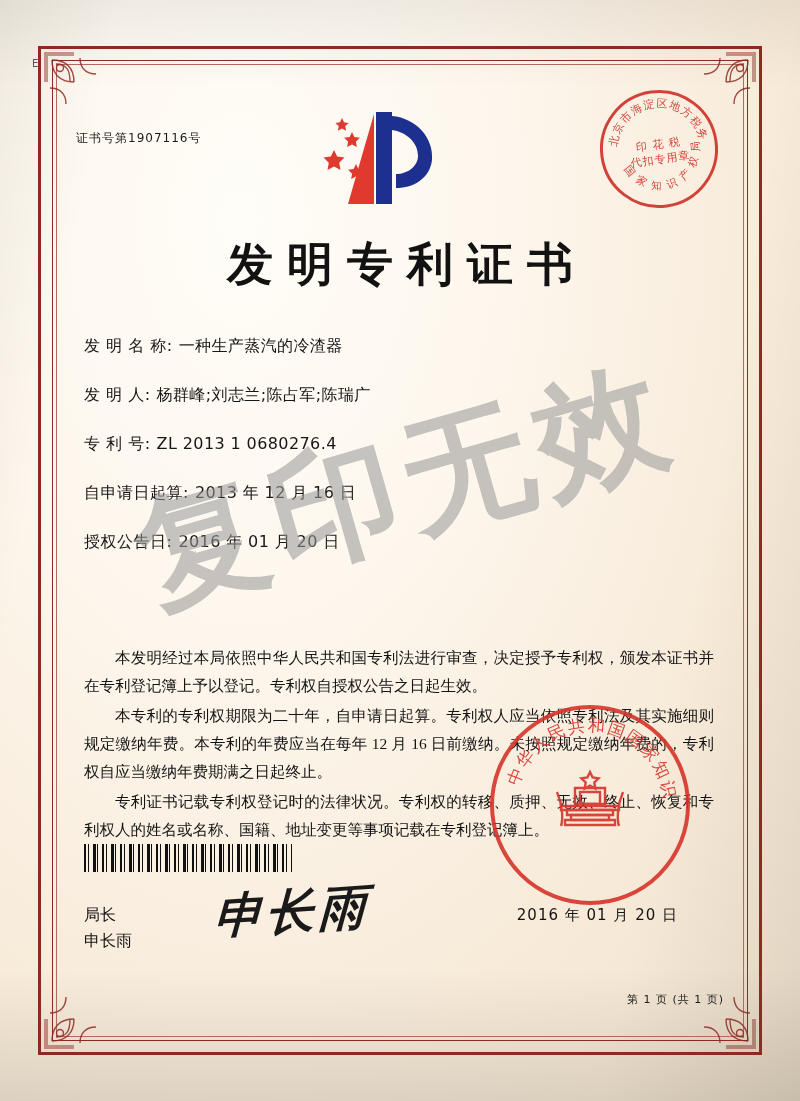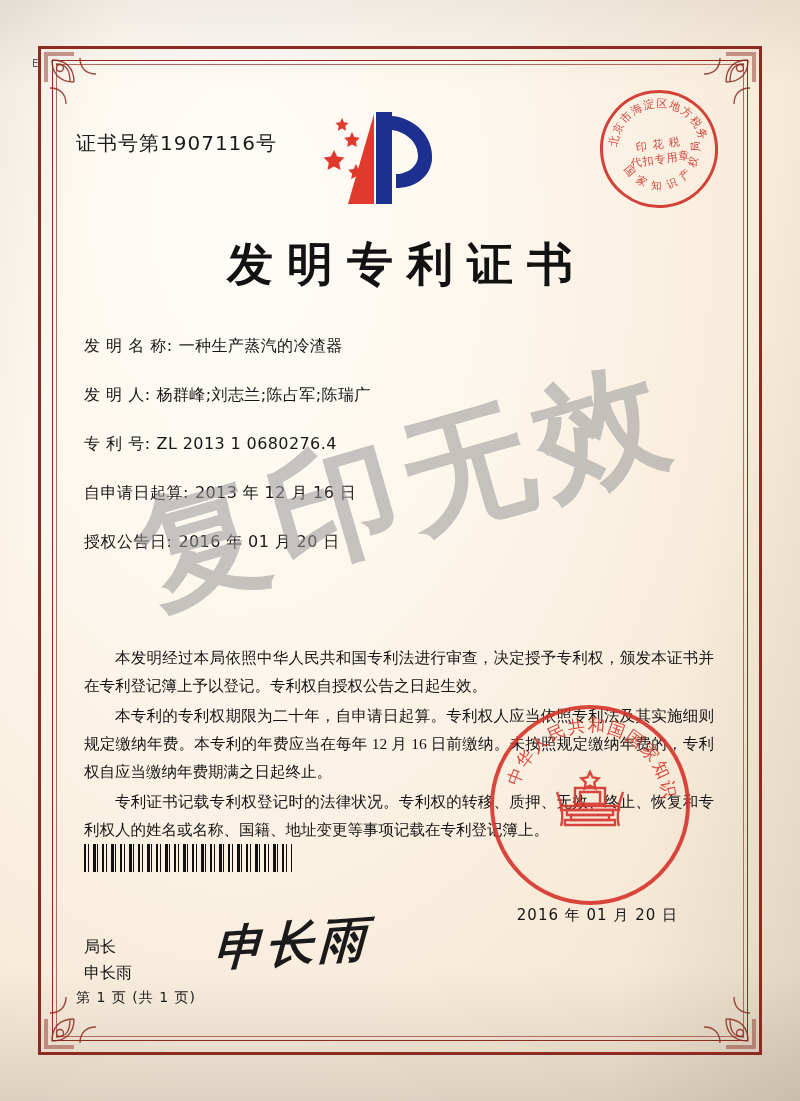--- a/index.html
+++ b/index.html
@@ -45,21 +45,21 @@
   .corner svg{width:100%;height:100%;display:block;}
   .c-tl{left:40px;top:48px;}
   .c-tr{right:40px;top:48px;transform:scaleX(-1);}
   .c-bl{left:40px;bottom:48px;transform:scaleY(-1);}
   .c-br{right:40px;bottom:48px;transform:scale(-1,-1);}
 
   .content{position:absolute;left:76px;top:84px;right:76px;bottom:84px;}
 
   .cert-no{
     position:absolute;left:0;top:46px;
-    font-size:20px;color:#1b1b1b;letter-spacing:1px;
+    font-size:12px;color:#1b1b1b;letter-spacing:1px;
     font-family:"DejaVu Sans", sans-serif;
   }
   
   .logo{position:absolute;left:236px;top:20px;width:136px;height:110px;}
   .logo svg{width:100%;height:100%;display:block;}
 
   
   .stamp-top{
     position:absolute;right:6px;top:6px;width:112px;height:112px;
     border:3px solid #d0342c;border-radius:50%;
@@ -101,21 +101,21 @@
   .body-text p{margin:0 0 2px 0;text-indent:2em;}
 
   
   .barcode{
     position:absolute;left:8px;top:760px;width:208px;height:28px;
     background:repeating-linear-gradient(90deg,
       #111 0 2px, transparent 2px 4px, #111 4px 5px, transparent 5px 9px,
       #111 9px 12px, transparent 12px 13px, #111 13px 14px, transparent 14px 18px);
   }
 
-  .signature-block{position:absolute;left:8px;top:850px;}
+  .signature-block{position:absolute;left:8px;top:818px;}
   .sig-label{
     font-size:16px;line-height:26px;color:#141414;
     font-family:"DejaVu Sans", sans-serif;
   }
   .sig-hand{
     position:absolute;left:130px;top:-22px;
     font-size:48px;color:#1a1a1a;
     font-family:"DejaVu Serif", serif;font-style:italic;font-weight:700;
     letter-spacing:4px;
     transform:rotate(-4deg) skewX(-6deg);
@@ -135,22 +135,22 @@
     width:86px;height:86px;
   }
   .stamp-main .emblem svg{width:100%;height:100%;}
   .stamp-date{
     position:absolute;right:46px;bottom:92px;
     font-size:15px;color:#141414;
     font-family:"DejaVu Sans", sans-serif;letter-spacing:1px;
   }
 
   .footer{
-    position:absolute;left:0;right:0;bottom:10px;text-align:left;
-    font-size:14px;color:#1a1a1a;
+    position:absolute;left:0;right:0;bottom:10px;text-align:right;
+    font-size:11px;color:#1a1a1a;
     font-family:"DejaVu Sans", sans-serif;letter-spacing:1px;
   }
 
   
   .watermark{
     position:absolute;left:130px;top:400px;
     font-size:128px;font-weight:700;letter-spacing:10px;
     color:rgba(120,120,120,0.42);
     font-family:"DejaVu Sans", sans-serif;
     transform:rotate(-16deg);

